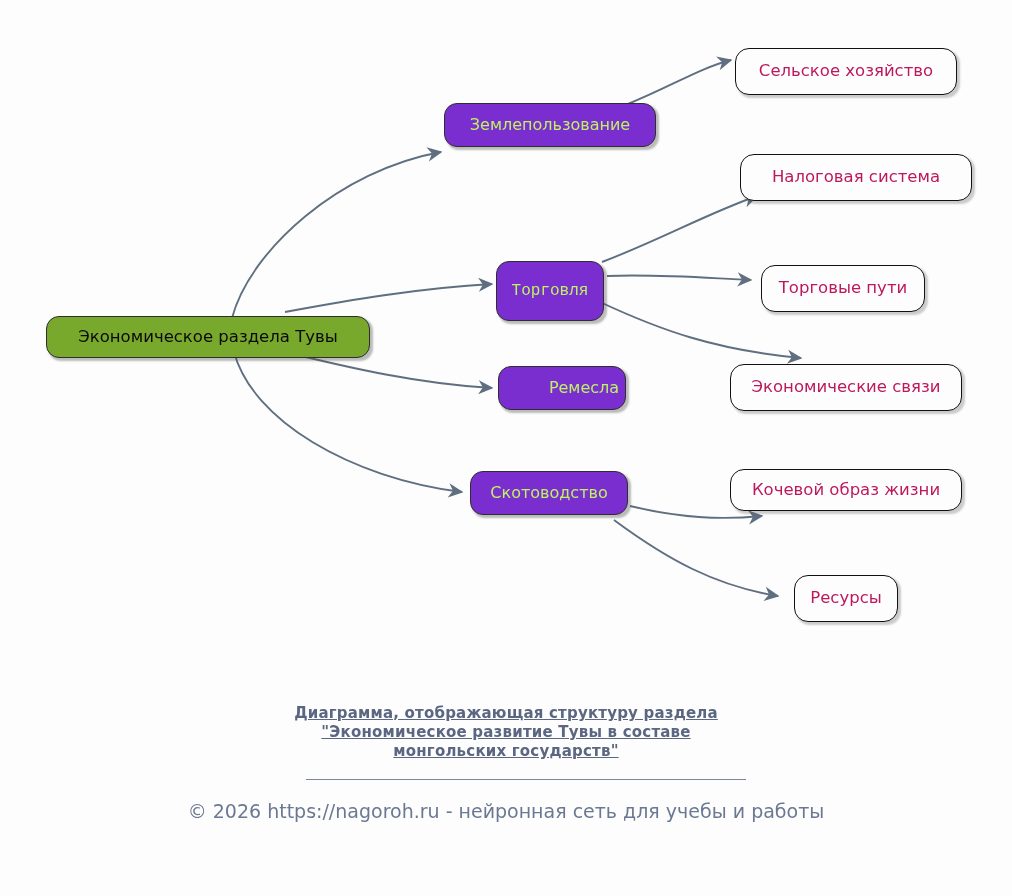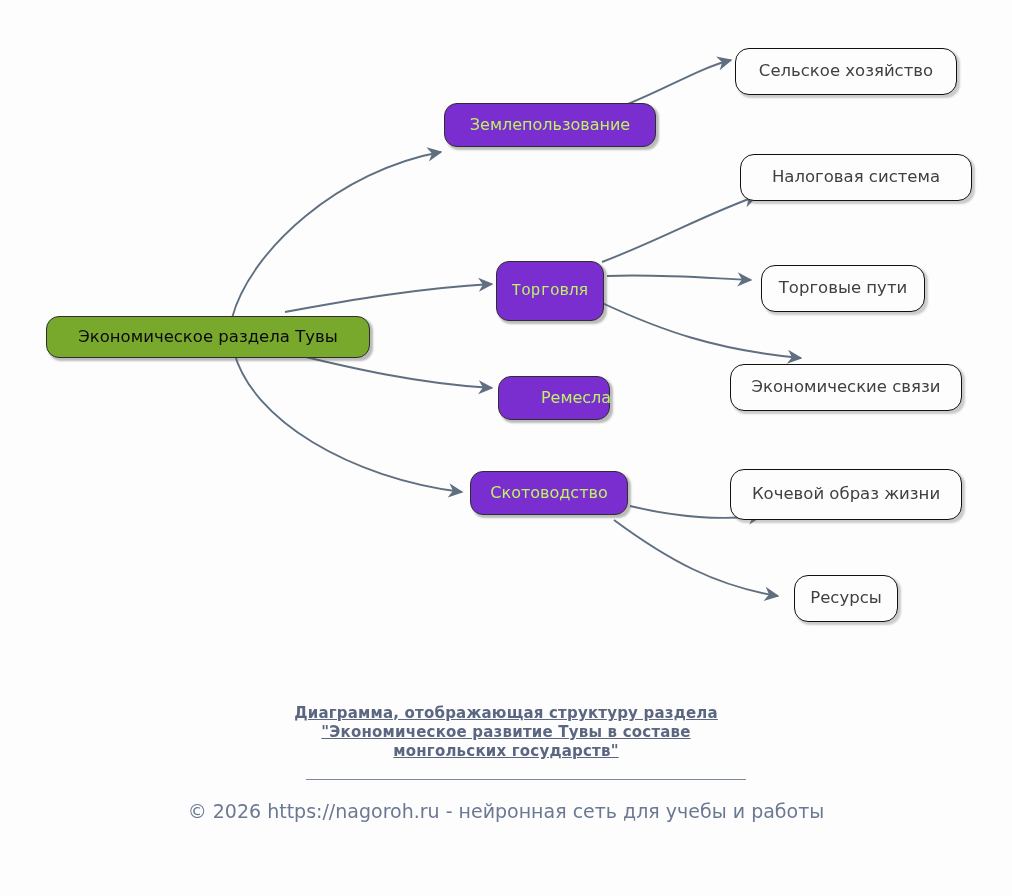--- a/index.html
+++ b/index.html
@@ -57,21 +57,21 @@
   .node.branch {
     background: #7a2ecf;
     border: 1.4px solid #2e2e2e;
     color: #bef264;
     font-size: 16px;
     box-shadow: 2.5px 2.5px 2px rgba(80,80,80,0.38);
   }
   .node.leaf {
     background: #fdfdfd;
     border: 1.5px solid #111111;
-    color: #404040;
+    color: #be185d;
     font-size: 16.5px;
     border-radius: 14px;
     box-shadow: 2.5px 2.5px 2px rgba(90,90,90,0.30);
   }
 
   #caption {
     position: absolute;
     left: 0;
     top: 704px;
     width: 1012px;
@@ -142,21 +142,21 @@
     </div>
 
     <div class="node branch" style="left:444px; top:103px; width:212px; height:44px;">
       <span class="node-label">Землепользование</span>
     </div>
 
     <div class="node branch" style="left:496px; top:261px; width:108px; height:60px;font-family:Liberation Mono, monospace;">
       <span class="node-label">Торговля</span>
     </div>
 
-    <div class="node branch" style="left:498px; top:376px; width:112px; height:44px;padding-left:44px;">
+    <div class="node branch" style="left:498px; top:366px; width:128px; height:44px;padding-left:44px;">
       <span class="node-label">Ремесла</span>
     </div>
 
     <div class="node branch" style="left:470px; top:471px; width:158px; height:44px;">
       <span class="node-label">Скотоводство</span>
     </div>
 
     <div class="node leaf" style="left:735px; top:48px; width:222px; height:47px;">
       <span class="node-label">Сельское хозяйство</span>
     </div>
@@ -166,21 +166,21 @@
     </div>
 
     <div class="node leaf" style="left:761px; top:265px; width:164px; height:47px;">
       <span class="node-label">Торговые пути</span>
     </div>
 
     <div class="node leaf" style="left:730px; top:364px; width:232px; height:47px;">
       <span class="node-label">Экономические связи</span>
     </div>
 
-    <div class="node leaf" style="left:730px; top:469px; width:232px; height:51px;">
+    <div class="node leaf" style="left:730px; top:469px; width:232px; height:42px;">
       <span class="node-label">Кочевой образ жизни</span>
     </div>
 
     <div class="node leaf" style="left:794px; top:575px; width:104px; height:47px;">
       <span class="node-label">Ресурсы</span>
     </div>
 
   </div>
 
   <div id="caption">

